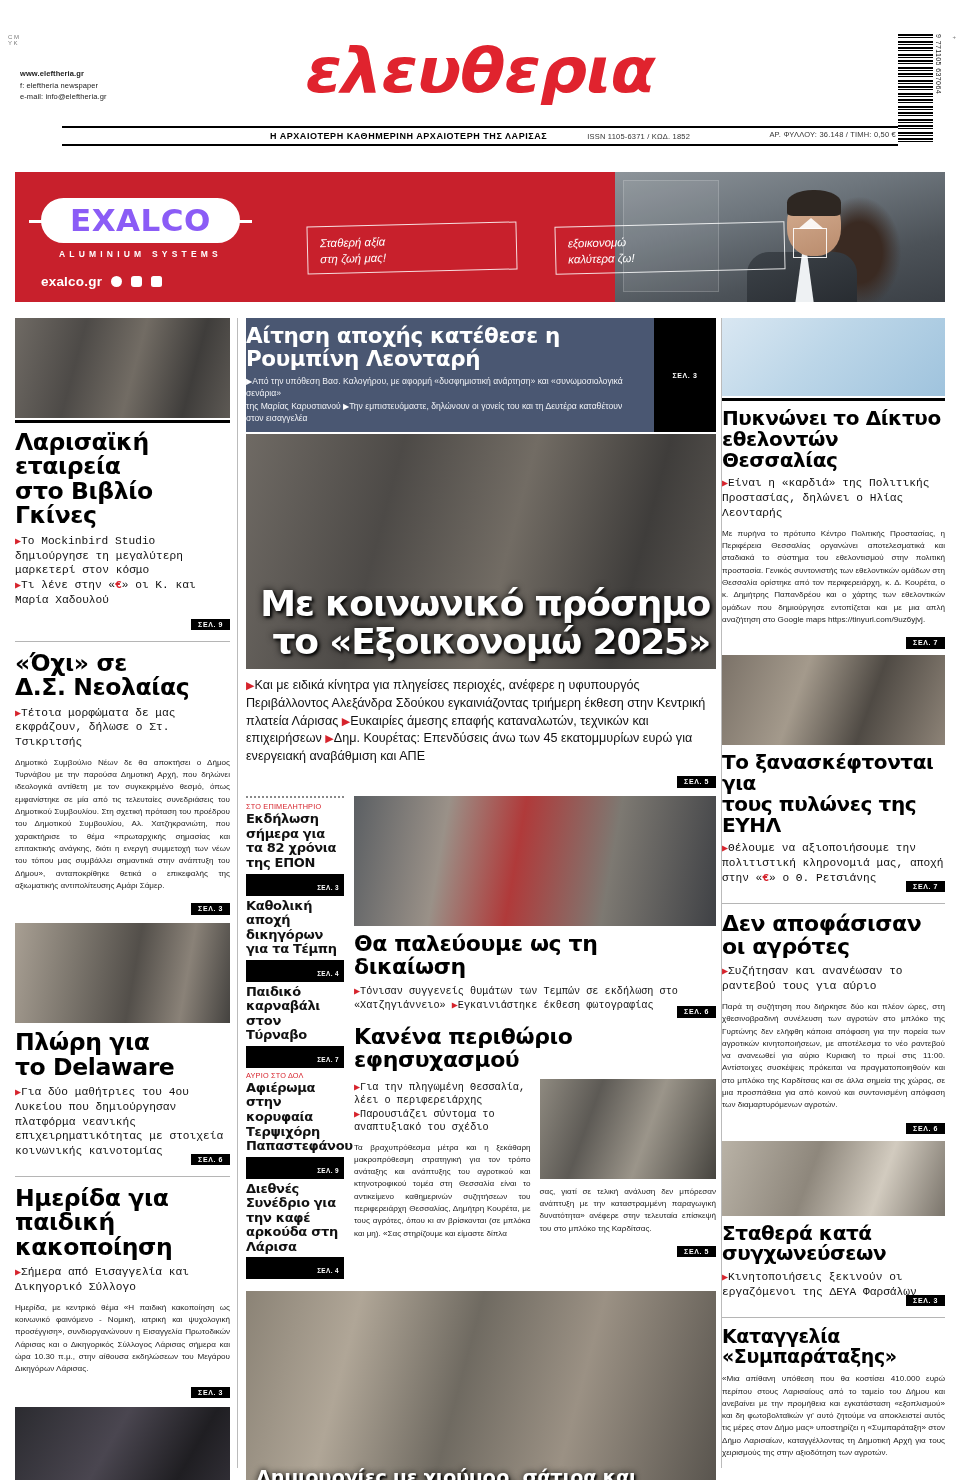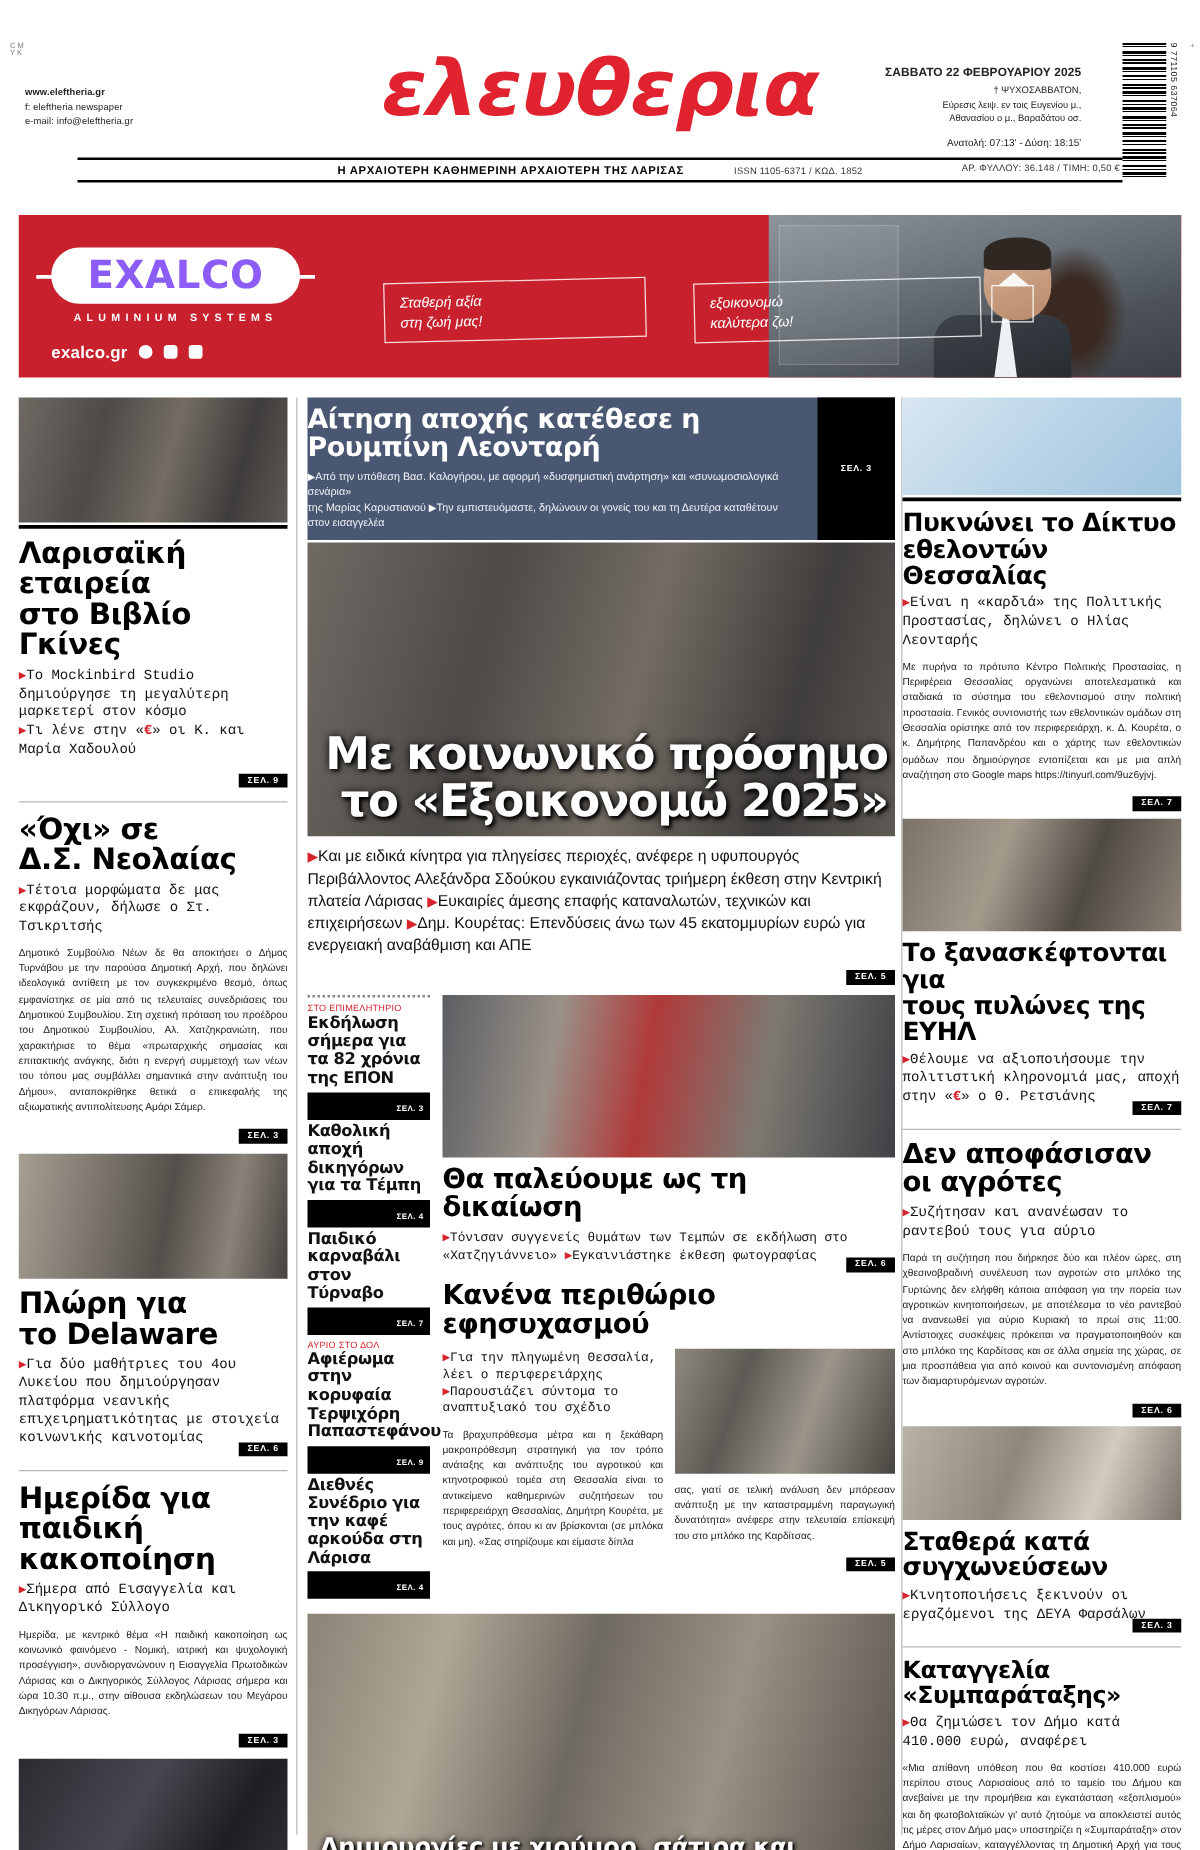--- a/index.html
+++ b/index.html
@@ -294,27 +294,20 @@
     <div class="contact-block">
       <div class="ln1">www.eleftheria.gr</div>
       <div>f: eleftheria newspaper</div>
       <div>e-mail: info@eleftheria.gr</div>
     </div>
 
     <div class="logo-wrap">
       <div class="logo-text">ελευθερια</div>
     </div>
 
-    <div class="date-block">
-      <div class="dl-main">ΣΑΒΒΑΤΟ 22 ΦΕΒΡΟΥΑΡΙΟΥ 2025</div>
-      <div class="dl-sub">† ΨΥΧΟΣΑΒΒΑΤΟΝ,</div>
-      <div class="dl-sub">Εύρεσις λειψ. εν τοις Ευγενίου μ.,</div>
-      <div class="dl-sub">Αθανασίου ο μ., Βαραδάτου οσ.</div>
-      <div class="dl-sun">Ανατολή: 07:13' - Δύση: 18:15'</div>
-    </div>
 
     <div class="barcode">
       <div class="bars"></div>
       <div class="bnum">9 771105 637064</div>
     </div>
 
     <div class="tagline-rule">
       <div class="tagline">Η ΑΡΧΑΙΟΤΕΡΗ ΚΑΘΗΜΕΡΙΝΗ ΑΡΧΑΙΟΤΕΡΗ ΤΗΣ ΛΑΡΙΣΑΣ</div>
       <div class="issn">ISSN 1105-6371 / ΚΩΔ. 1852</div>
       <div class="issn" style="position:absolute; right:2px; top:2px;">ΑΡ. ΦΥΛΛΟΥ: 36.148 / ΤΙΜΗ: 0,50 €</div>
@@ -598,20 +591,17 @@
         </div>
         <div class="sel-row" style="margin-top:-11px;">
           <span class="sel">ΣΕΛ. 3</span>
         </div>
       </div>
 
       <div class="rule-thin"></div>
 
       <div>
         <div class="hl s19">Καταγγελία «Συμπαράταξης»</div>
-        <div class="kicker">
-          <span class="ar">▶</span><span>Θα ζημιώσει τον Δήμο κατά 410.000 ευρώ, αναφέρει</span>
-        </div>
         <div class="body-txt">«Μια απίθανη υπόθεση που θα κοστίσει 410.000 ευρώ περίπου στους Λαρισαίους από το ταμείο του Δήμου και ανεβαίνει με την προμήθεια και εγκατάσταση «εξοπλισμού» και δη φωτοβολταϊκών γι' αυτό ζητούμε να αποκλειστεί αυτός τις μέρες στον Δήμο μας» υποστηρίζει η «Συμπαράταξη» στον Δήμο Λαρισαίων, καταγγέλλοντας τη Δημοτική Αρχή για τους χειρισμούς της στην αξιοδότηση των αγροτών.</div>
       </div>
     </div>
   </div>
 </div>
 
 </body></html>

